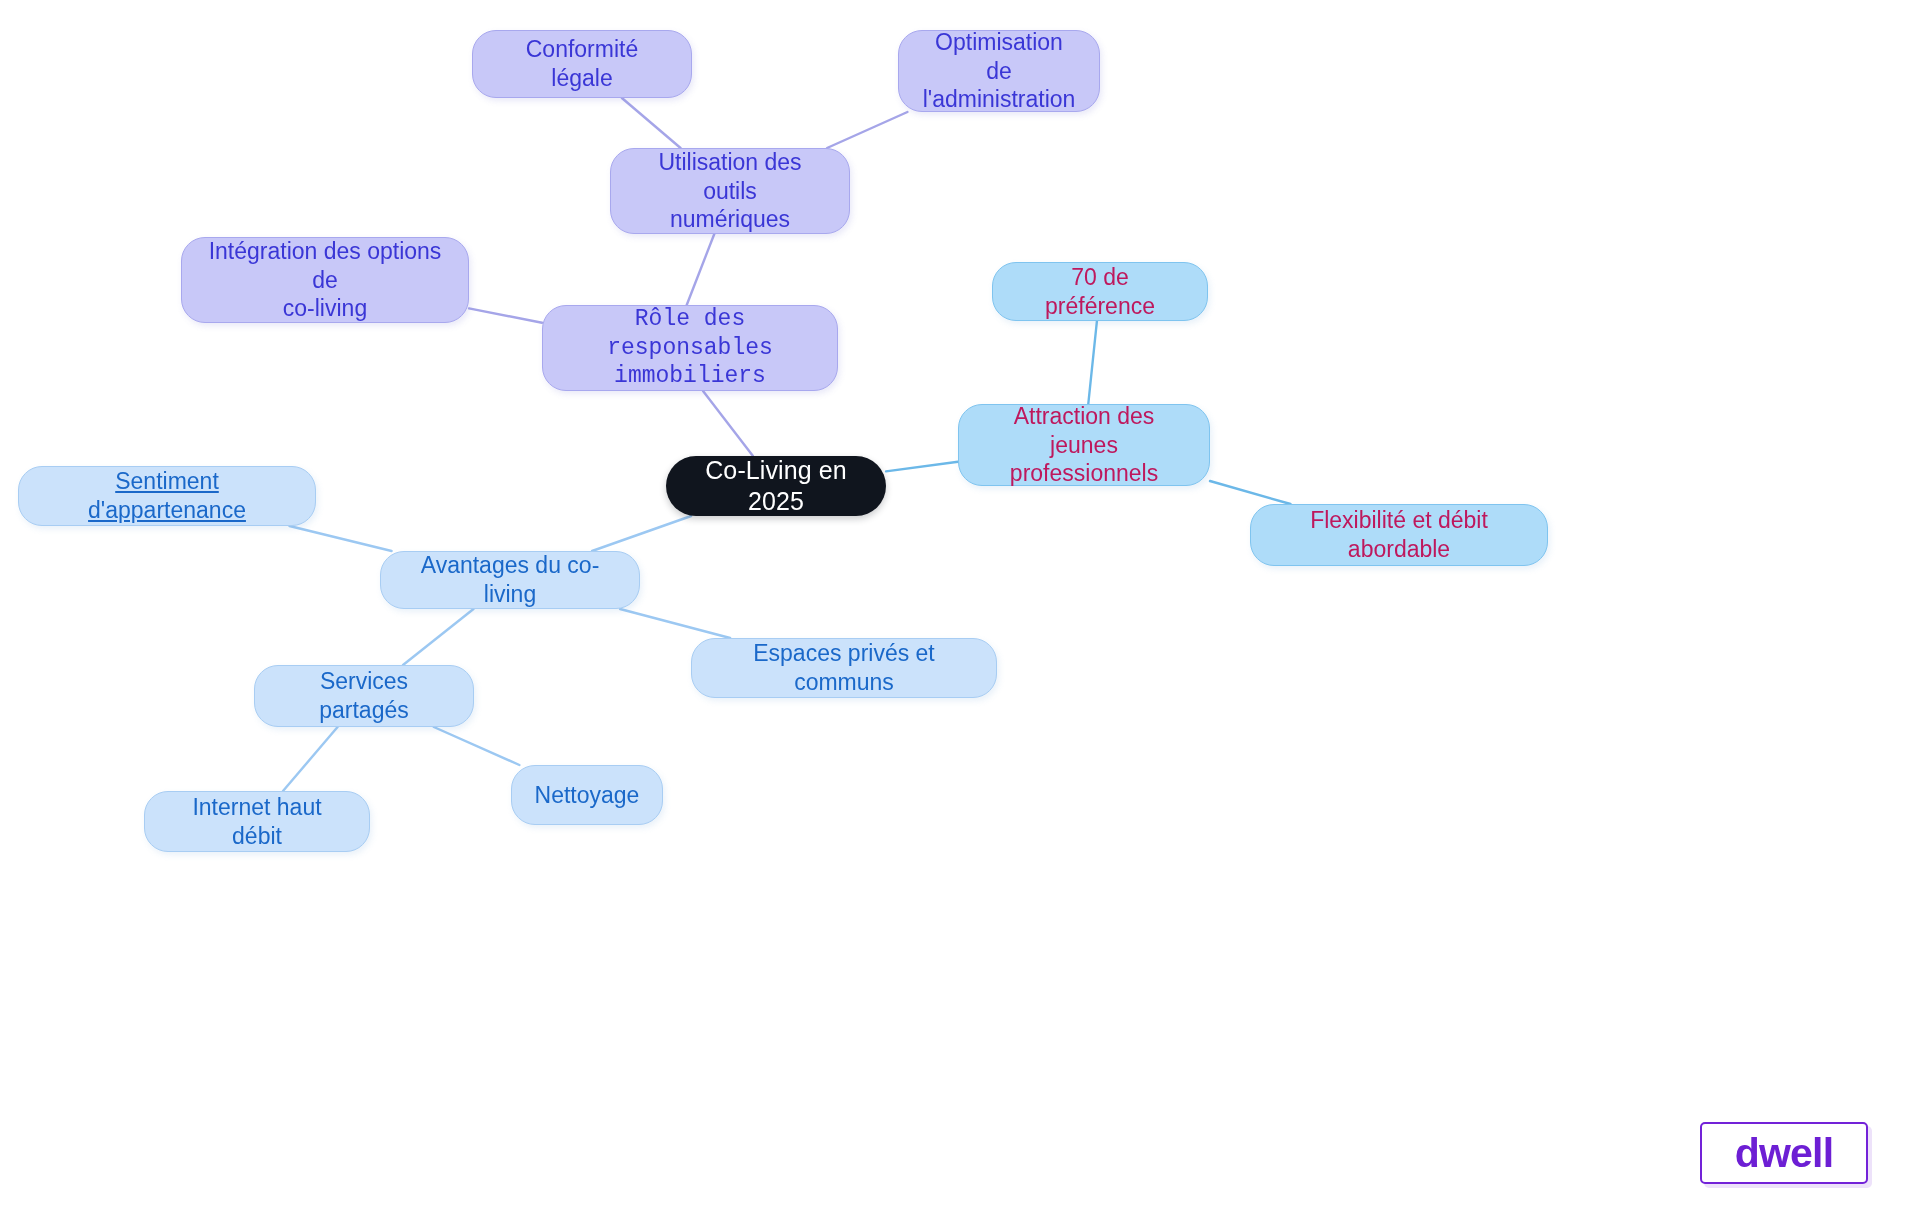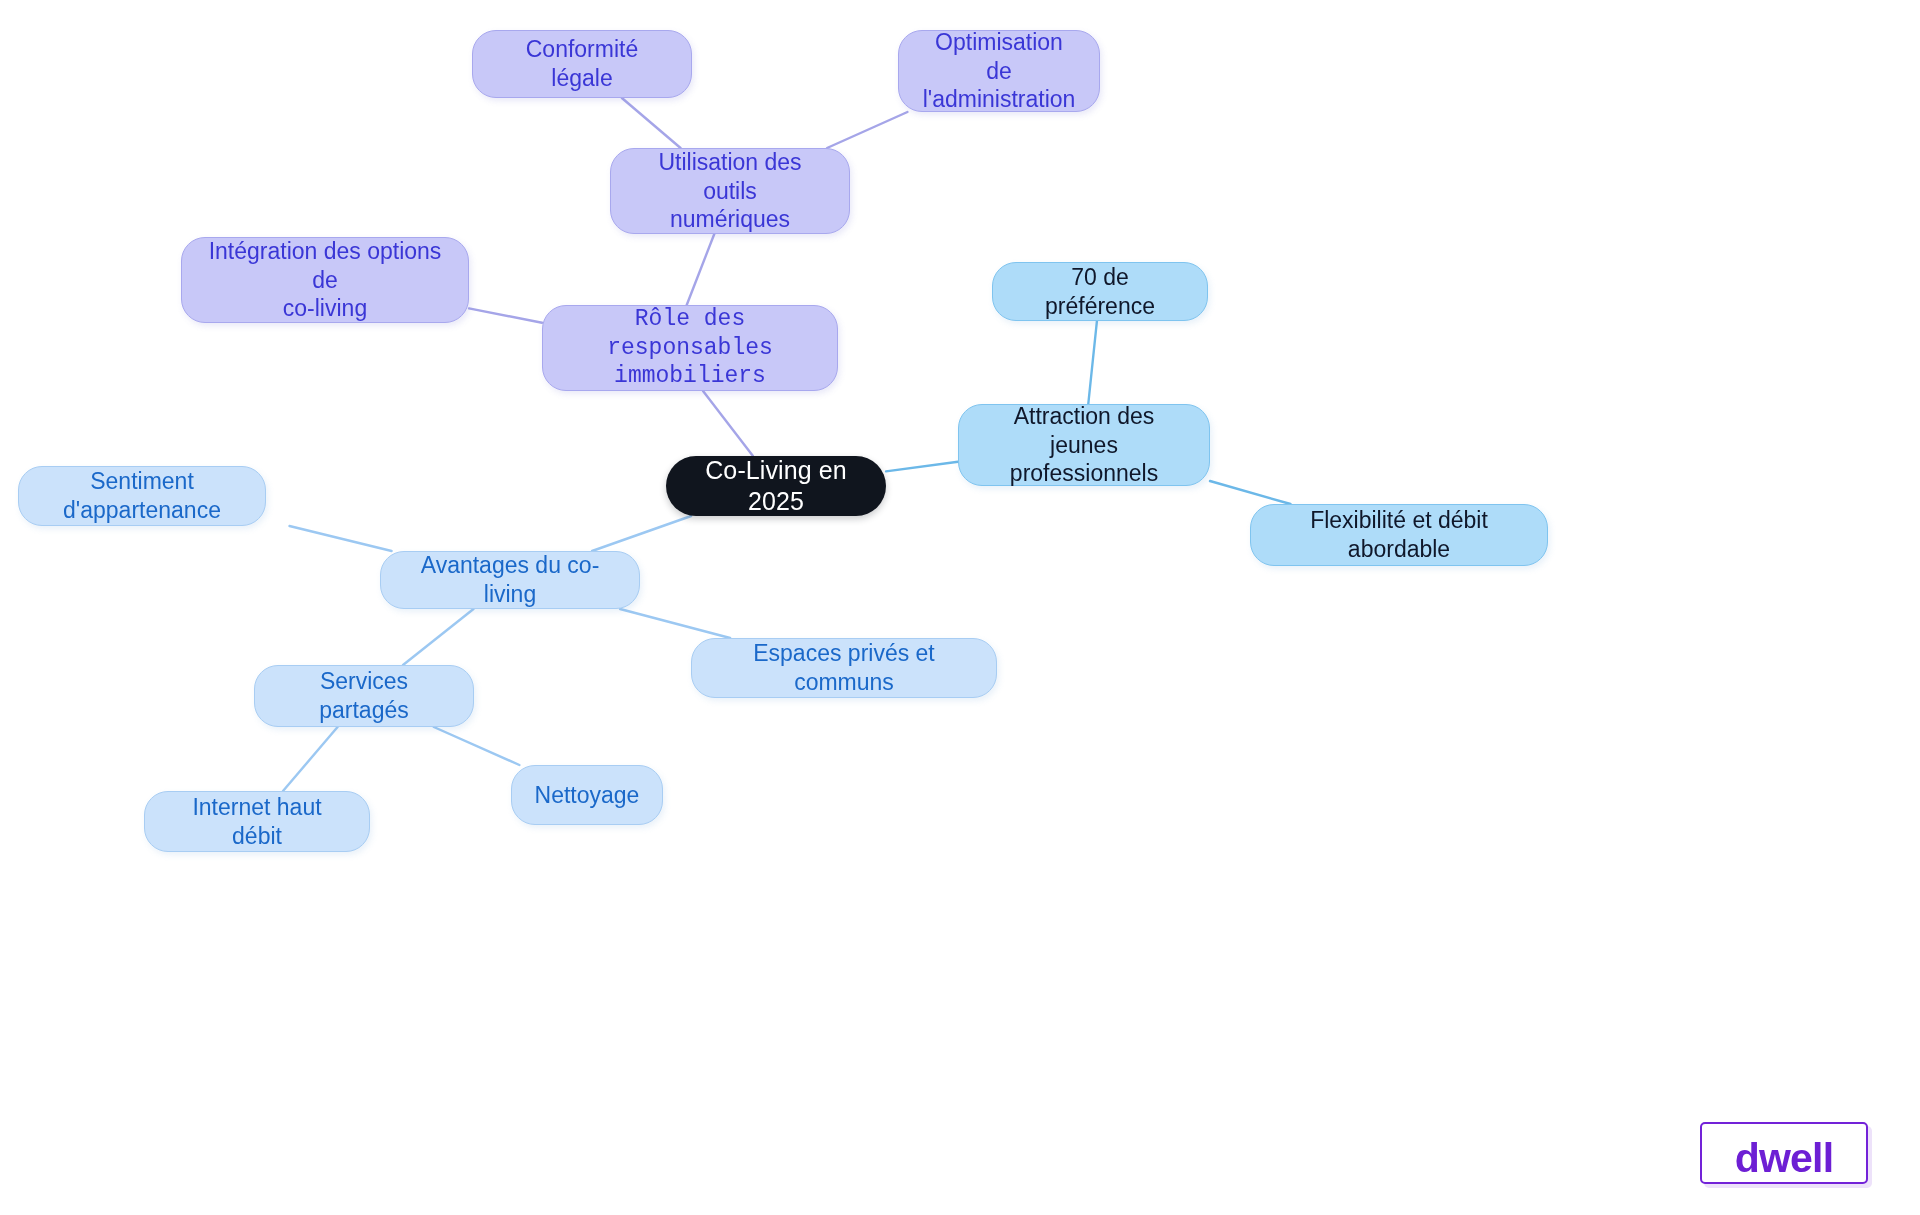--- a/index.html
+++ b/index.html
@@ -60,21 +60,21 @@
     border: 1.6px solid #a8a8ee;
     color: #3a36d6;
     font-size: 23px;
     box-shadow: 2px 3px 6px rgba(120,120,210,0.16);
   }
 
   
   .node.sky {
     background: #aedcf9;
     border: 1.6px solid #7fc4ef;
-    color: #0f172a;
+    color: #be185d;
     font-size: 23px;
     box-shadow: 2px 3px 6px rgba(110,170,215,0.16);
   }
 
   
   .node.lightblue {
     background: #cbe2fb;
     border: 1.6px solid #a8cdf3;
     color: #1a68c9;
     font-size: 23px;
@@ -86,21 +86,21 @@
     position: absolute;
     left: 1700px;
     top: 1122px;
     width: 168px;
     height: 62px;
     box-sizing: border-box;
     background: #ffffff;
     border: 2.5px solid #7322d8;
     border-radius: 5px;
     display: flex;
-    align-items: flex-end;
+    align-items: center;
     justify-content: center;
     box-shadow: 4px 4px 0 rgba(115,34,216,0.13);
   }
   #logo-text {
     color: #6d1fd4;
     font-size: 41px;
     font-weight: bold;
     letter-spacing: -0.8px;
   }
 </style>
@@ -133,21 +133,21 @@
       <div class="node purple" style="left: 610px; top: 148px; width: 240px; height: 86px;">Utilisation des outils
 numériques</div>
       <div class="node purple" style="left: 181px; top: 237px; width: 288px; height: 86px;">Intégration des options de
 co-living</div>
       <div class="node purple" style="left: 542px; top: 305px; width: 296px; height: 86px; font-family: Liberation Mono, monospace;">Rôle des responsables
 immobiliers</div>
       <div class="node sky" style="left: 992px; top: 262px; width: 216px; height: 59px;">70 de préférence</div>
       <div class="node sky" style="left: 958px; top: 404px; width: 252px; height: 82px;">Attraction des jeunes
 professionnels</div>
       <div class="node sky" style="left: 1250px; top: 504px; width: 298px; height: 62px;">Flexibilité et débit abordable</div>
-      <div class="node lightblue" style="left: 18px; top: 466px; width: 248px; height: 60px;">Sentiment d'appartenance</div>
+      <div class="node lightblue" style="left: 18px; top: 466px; width: 298px; height: 60px; text-decoration: underline;">Sentiment d'appartenance</div>
       <div class="node lightblue" style="left: 380px; top: 551px; width: 260px; height: 58px;">Avantages du co-living</div>
       <div class="node lightblue" style="left: 691px; top: 638px; width: 306px; height: 60px;">Espaces privés et communs</div>
       <div class="node lightblue" style="left: 254px; top: 665px; width: 220px; height: 62px;">Services partagés</div>
       <div class="node lightblue" style="left: 511px; top: 765px; width: 152px; height: 60px;">Nettoyage</div>
       <div class="node lightblue" style="left: 144px; top: 791px; width: 226px; height: 61px;">Internet haut débit</div>
     </div>
 
   <div class="node root" id="root-node" style="left: 666px; top: 456px; width: 220px; height: 60px; text-align: center;">Co-Living en 2025</div>
 
   <div id="logo-badge">

